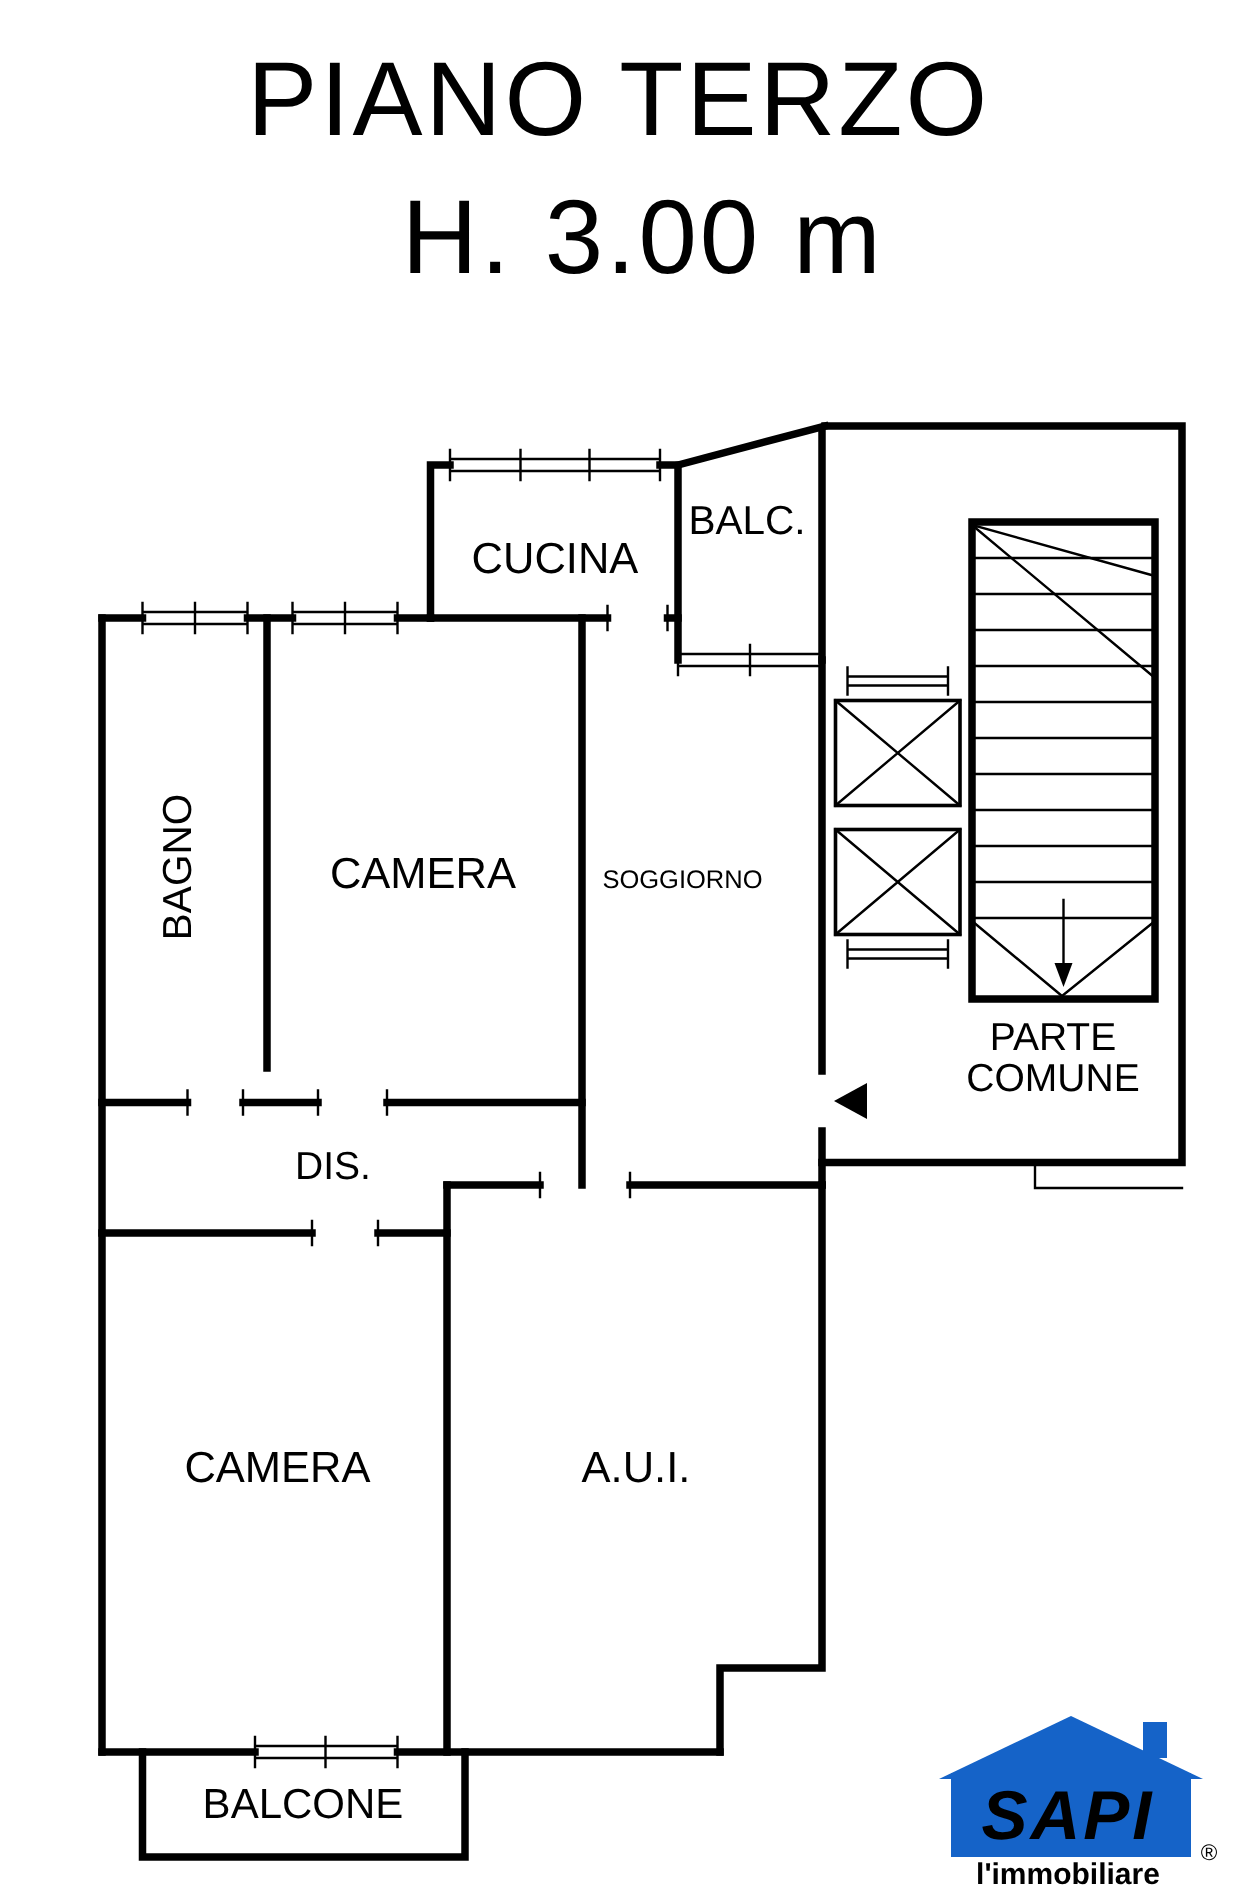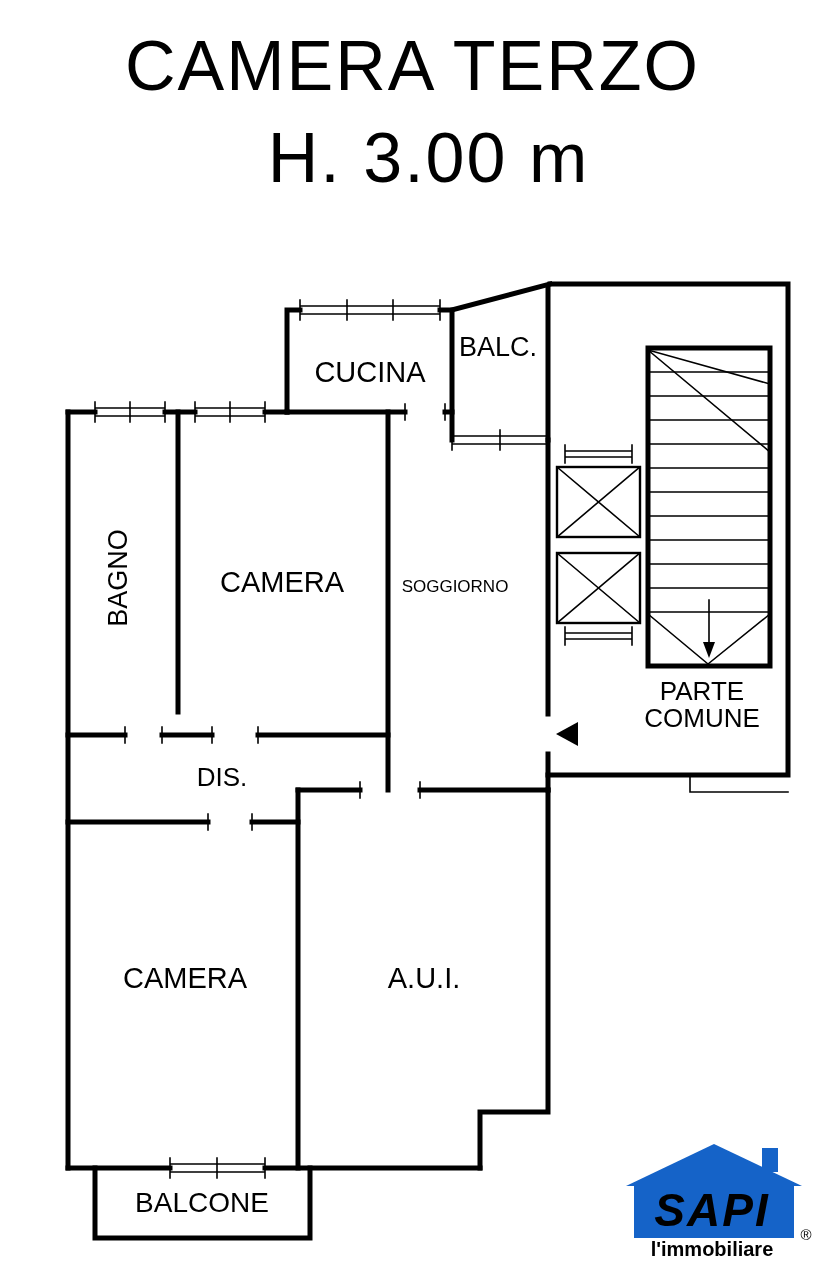--- a/index.html
+++ b/index.html
@@ -22,21 +22,21 @@
   svg text{font-family:"Liberation Sans", sans-serif;fill:#000;}
   .w{stroke:#000;stroke-width:5;fill:none;stroke-linecap:square;}
   .m{stroke:#000;stroke-width:2.4;fill:none;stroke-linecap:square;}
   .t{stroke:#000;stroke-width:1.6;fill:none;stroke-linecap:square;}
 </style>
 </head>
 <body>
 
 <div class="page">
 
-  <div class="title-line" id="title1">CAMERA TERZO</div>
+  <div class="title-line" id="title1">PIANO TERZO</div>
   <div class="title-line" id="title2">H. 3.00 m</div>
 
   <svg width="825" height="1262" viewBox="0 0 825 1262">
 
     <g>
 
       <path class="w" d="M68 412 V1168"></path>
 
       <path class="w" d="M68 412 H95 M165 412 H195 M265 412 H287"></path>
 

